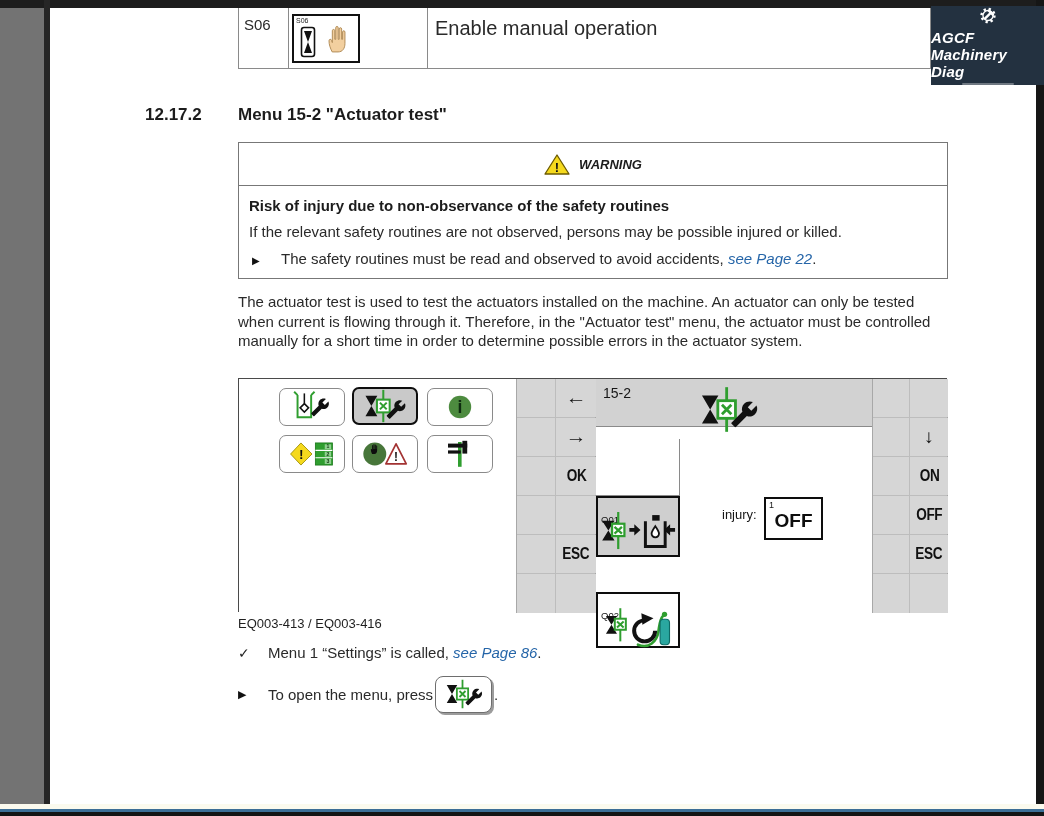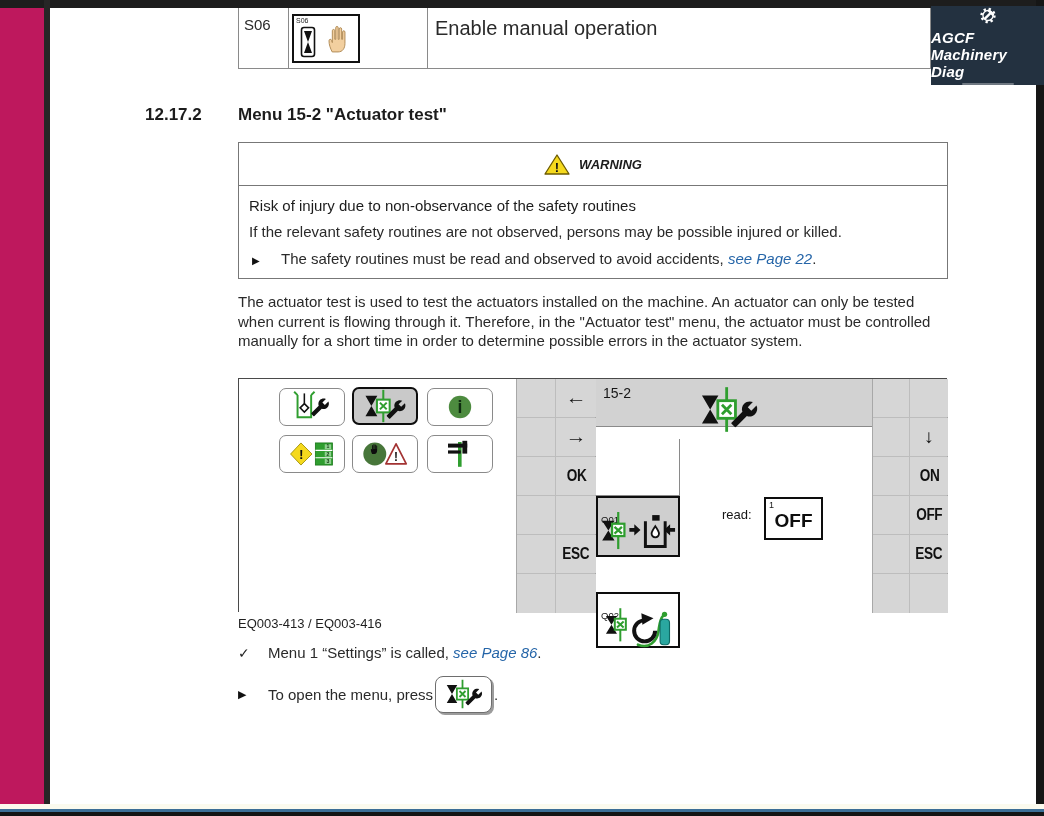--- a/index.html
+++ b/index.html
@@ -1,17 +1,17 @@
 <!DOCTYPE html>
 <html><head>
 <meta charset="utf-8">
 <style>
   * { margin:0; padding:0; box-sizing:border-box; }
   body { font-family:"Liberation Sans", sans-serif; background:#222; }
-  .frame { position:relative; width:1044px; height:816px; background:#be185d; overflow:hidden; }
+  .frame { position:relative; width:1044px; height:816px; background:#737373; overflow:hidden; }
   .edge-left2 { position:absolute; left:44px; top:0; width:6px; height:816px; background:#262626; }
   .edge-right { position:absolute; right:0; top:0; width:8px; height:816px; background:#161616; }
   .edge-top { position:absolute; left:0; top:0; width:1044px; height:8px; background:#1d1d1d; }
   .edge-bottom-light { position:absolute; left:0; top:804px; width:1044px; height:5px; background:#fbfaee; }
   .edge-bottom-blue { position:absolute; left:0; top:809px; width:1044px; height:3px; background:#3c6e96; }
   .edge-bottom-dark { position:absolute; left:0; top:812px; width:1044px; height:4px; background:#141414; }
   .page { position:absolute; left:50px; top:8px; width:986px; height:796px; background:#ffffff; }
   .abs { position:absolute; }
 
   
@@ -29,21 +29,21 @@
 
   
   .h-num { left:95px; top:97px; font-size:17px; font-weight:bold; color:#1c1c1c; }
   .h-title { left:188px; top:97px; font-size:17px; font-weight:bold; color:#1c1c1c; }
 
   
   .warnbox { left:188px; top:134px; width:710px; height:137px; border:1px solid #777; }
   .warn-head { height:43px; display:flex; align-items:center; justify-content:center; gap:9px; border-bottom:1px solid #777; }
   .warn-word { font-size:13px; font-weight:bold; font-style:italic; color:#1c1c1c; }
   .warn-body { padding:11px 10px 0 10px; }
-  .warn-risk { font-size:15px; font-weight:normal; color:#1c1c1c; }
+  .warn-risk { font-size:15px; font-weight:bold; color:#1c1c1c; }
   .warn-text { font-size:15px; color:#2a2a2a; margin-top:9px; }
   .warn-bullet { display:flex; margin-top:10px; align-items:baseline; }
   .tri-bullet { font-size:10px; color:#111; width:32px; padding-left:3px; }
   .body15 { font-size:15px; color:#2a2a2a; }
   .lnk { color:#2565a8; font-style:italic; text-decoration:none; }
 
   .para { left:188px; top:284px; width:714px; font-size:15px; color:#2a2a2a; line-height:19.5px; }
 
   
   .figure { left:188px; top:370px; width:709px; height:234px; border:1px solid #4a4a4a; background:#fff; }
@@ -265,21 +265,21 @@
             <path d="M1,9 L11,9 L6,17 Z M1,25 L11,25 L6,17 Z" fill="#111"></path>
             <rect x="9" y="11.5" width="10" height="10" fill="#fff" stroke="#2f9e2f" stroke-width="1.8"></rect>
             <path d="M11,14 L17,19.5 M17,14 L11,19.5" stroke="#2f9e2f" stroke-width="1.8"></path>
             <path d="M30,35 C40,39 47,32 48.5,23 C49.5,17 49.5,12 53,8.5" fill="none" stroke="#2f9e2f" stroke-width="2.4" stroke-linecap="round"></path>
             <circle cx="54" cy="7.5" r="2.4" fill="#2f9e2f"></circle>
             <path d="M36,13 a9.5,9.5 0 1 0 9.5,9.5" fill="none" stroke="#111" stroke-width="3.6"></path>
             <polygon points="33,6.5 44,11 34,17" fill="#111"></polygon>
             <rect x="50" y="12" width="8.5" height="23" rx="3.2" fill="#2aa7a0" stroke="#0d6b66" stroke-width="1"></rect>
           </svg>
         </div>
-        <span class="state-lbl">read:</span>
+        <span class="state-lbl">injury:</span>
         <div class="state-box">
           <span class="state-sup">1</span>
           <span class="state-val">OFF</span>
         </div>
       </div>
 
       <div class="keypad kp2">
         <div class="key"></div>
         <div class="key">
             <span></span>

